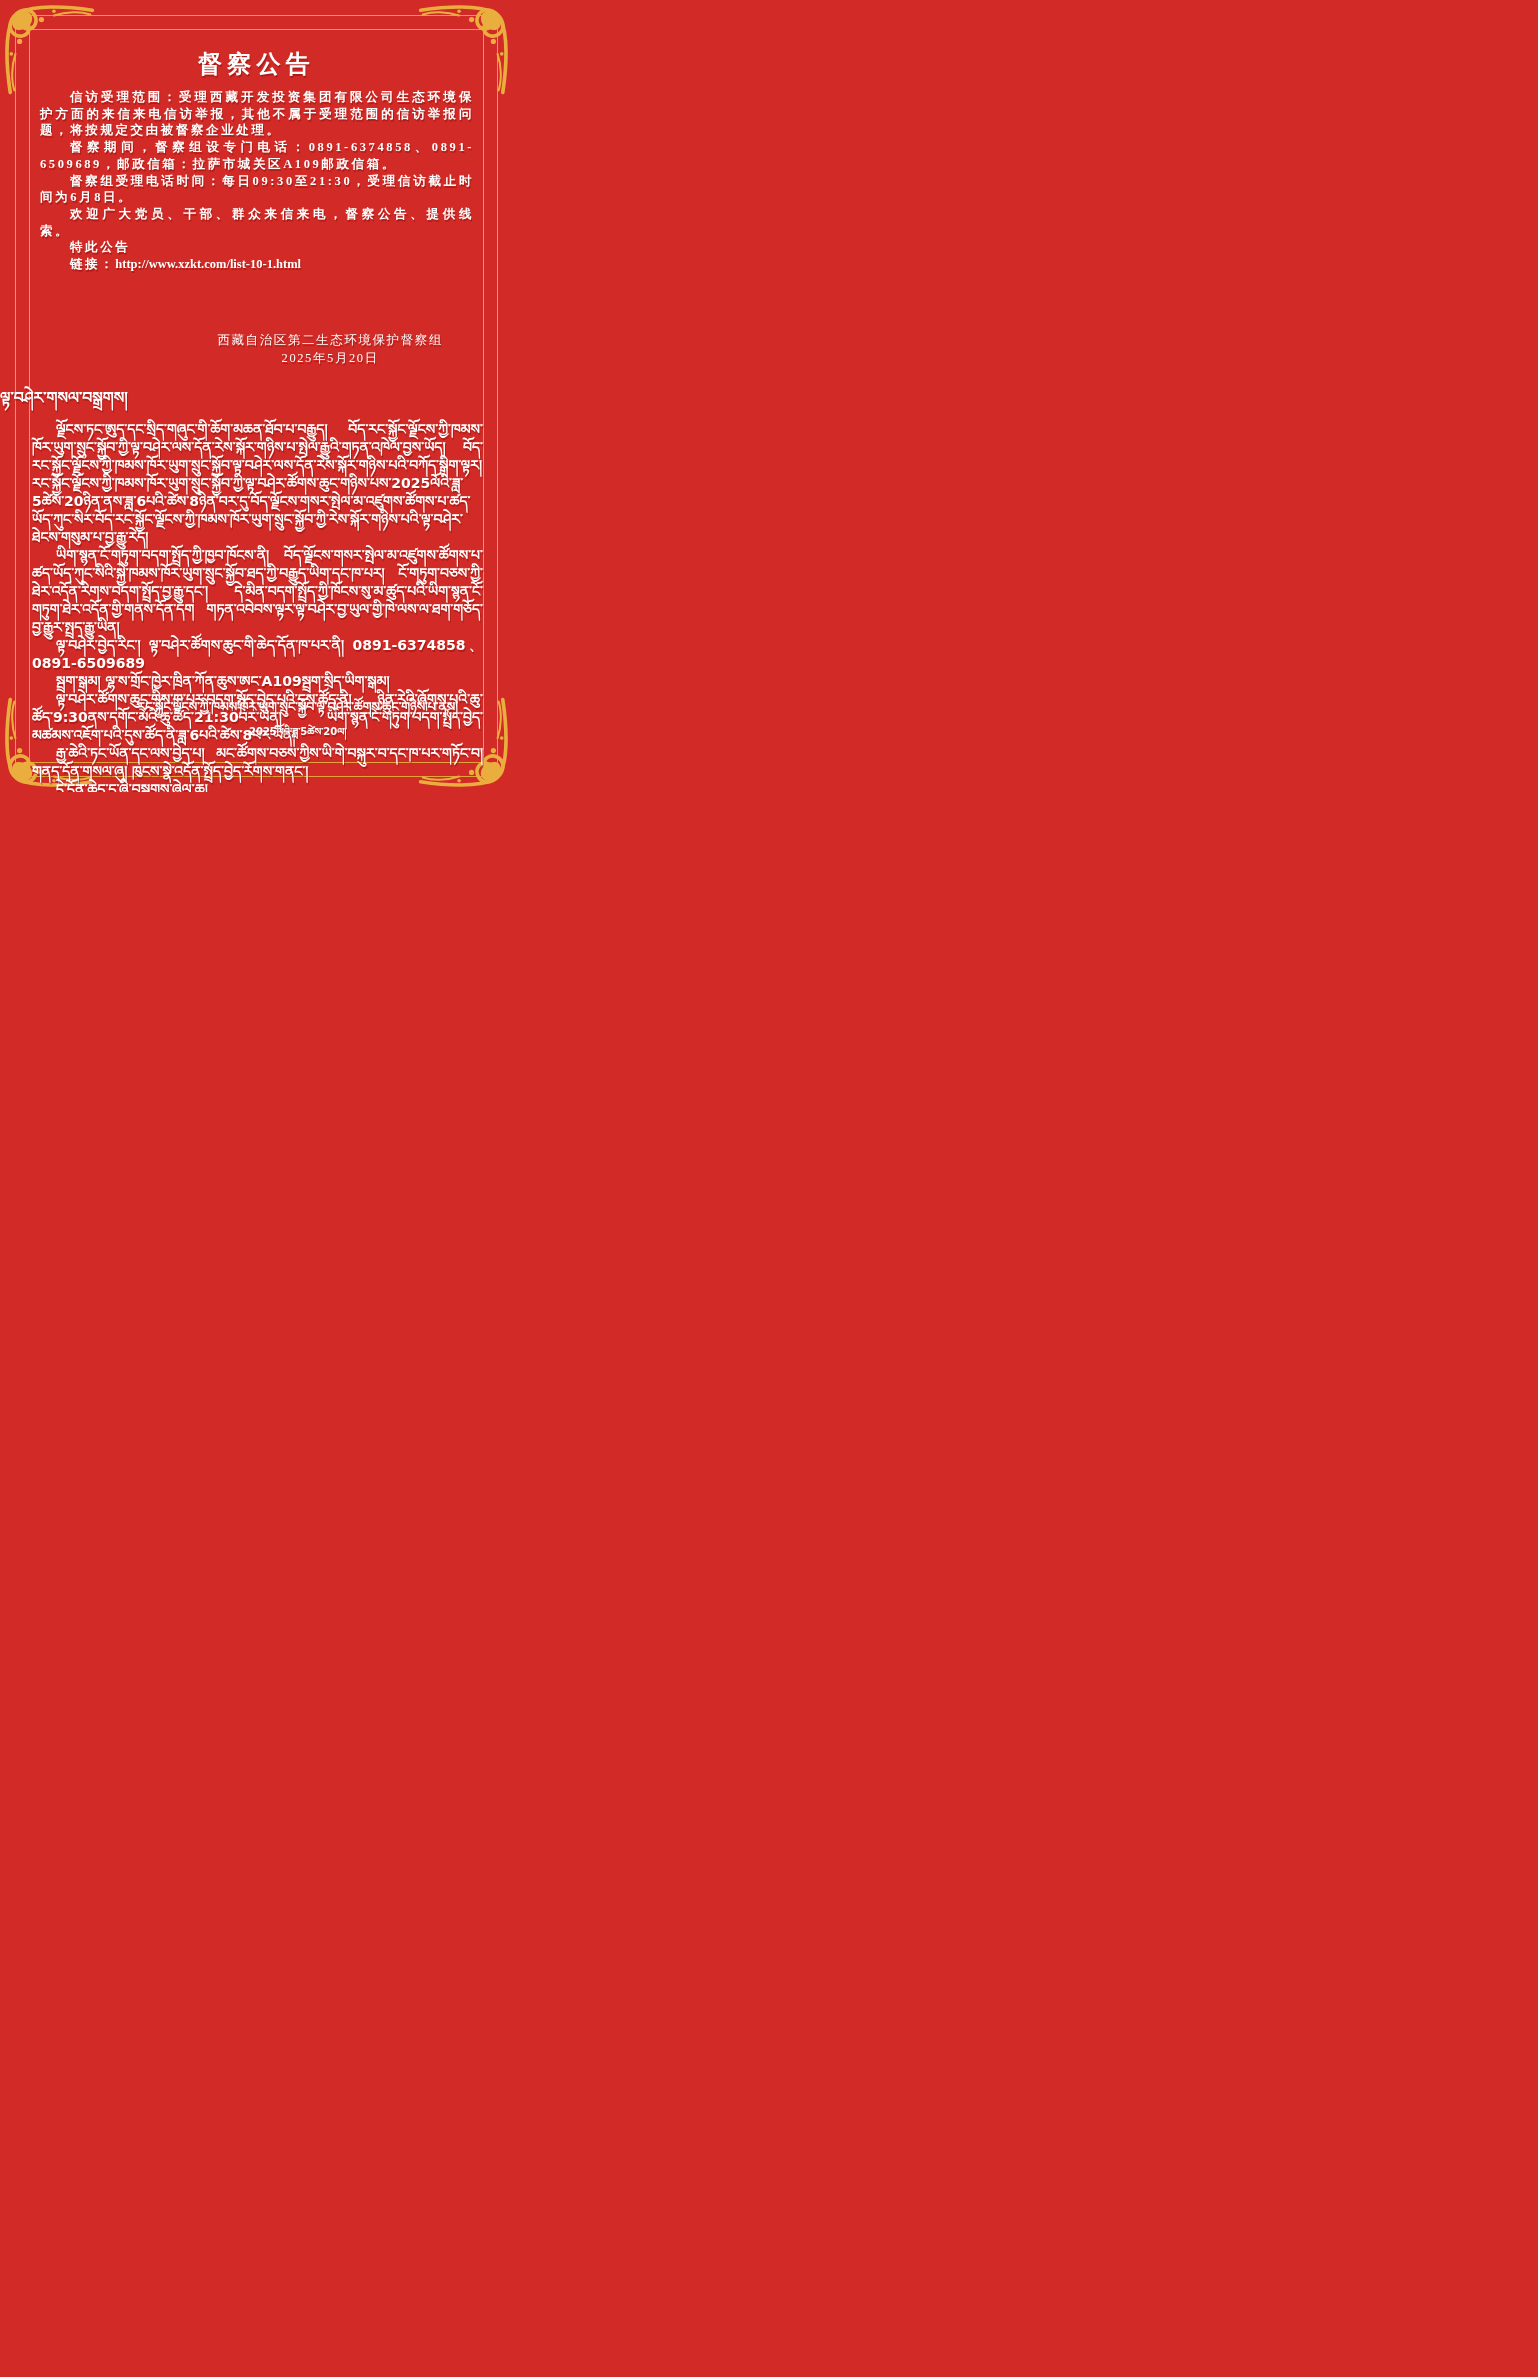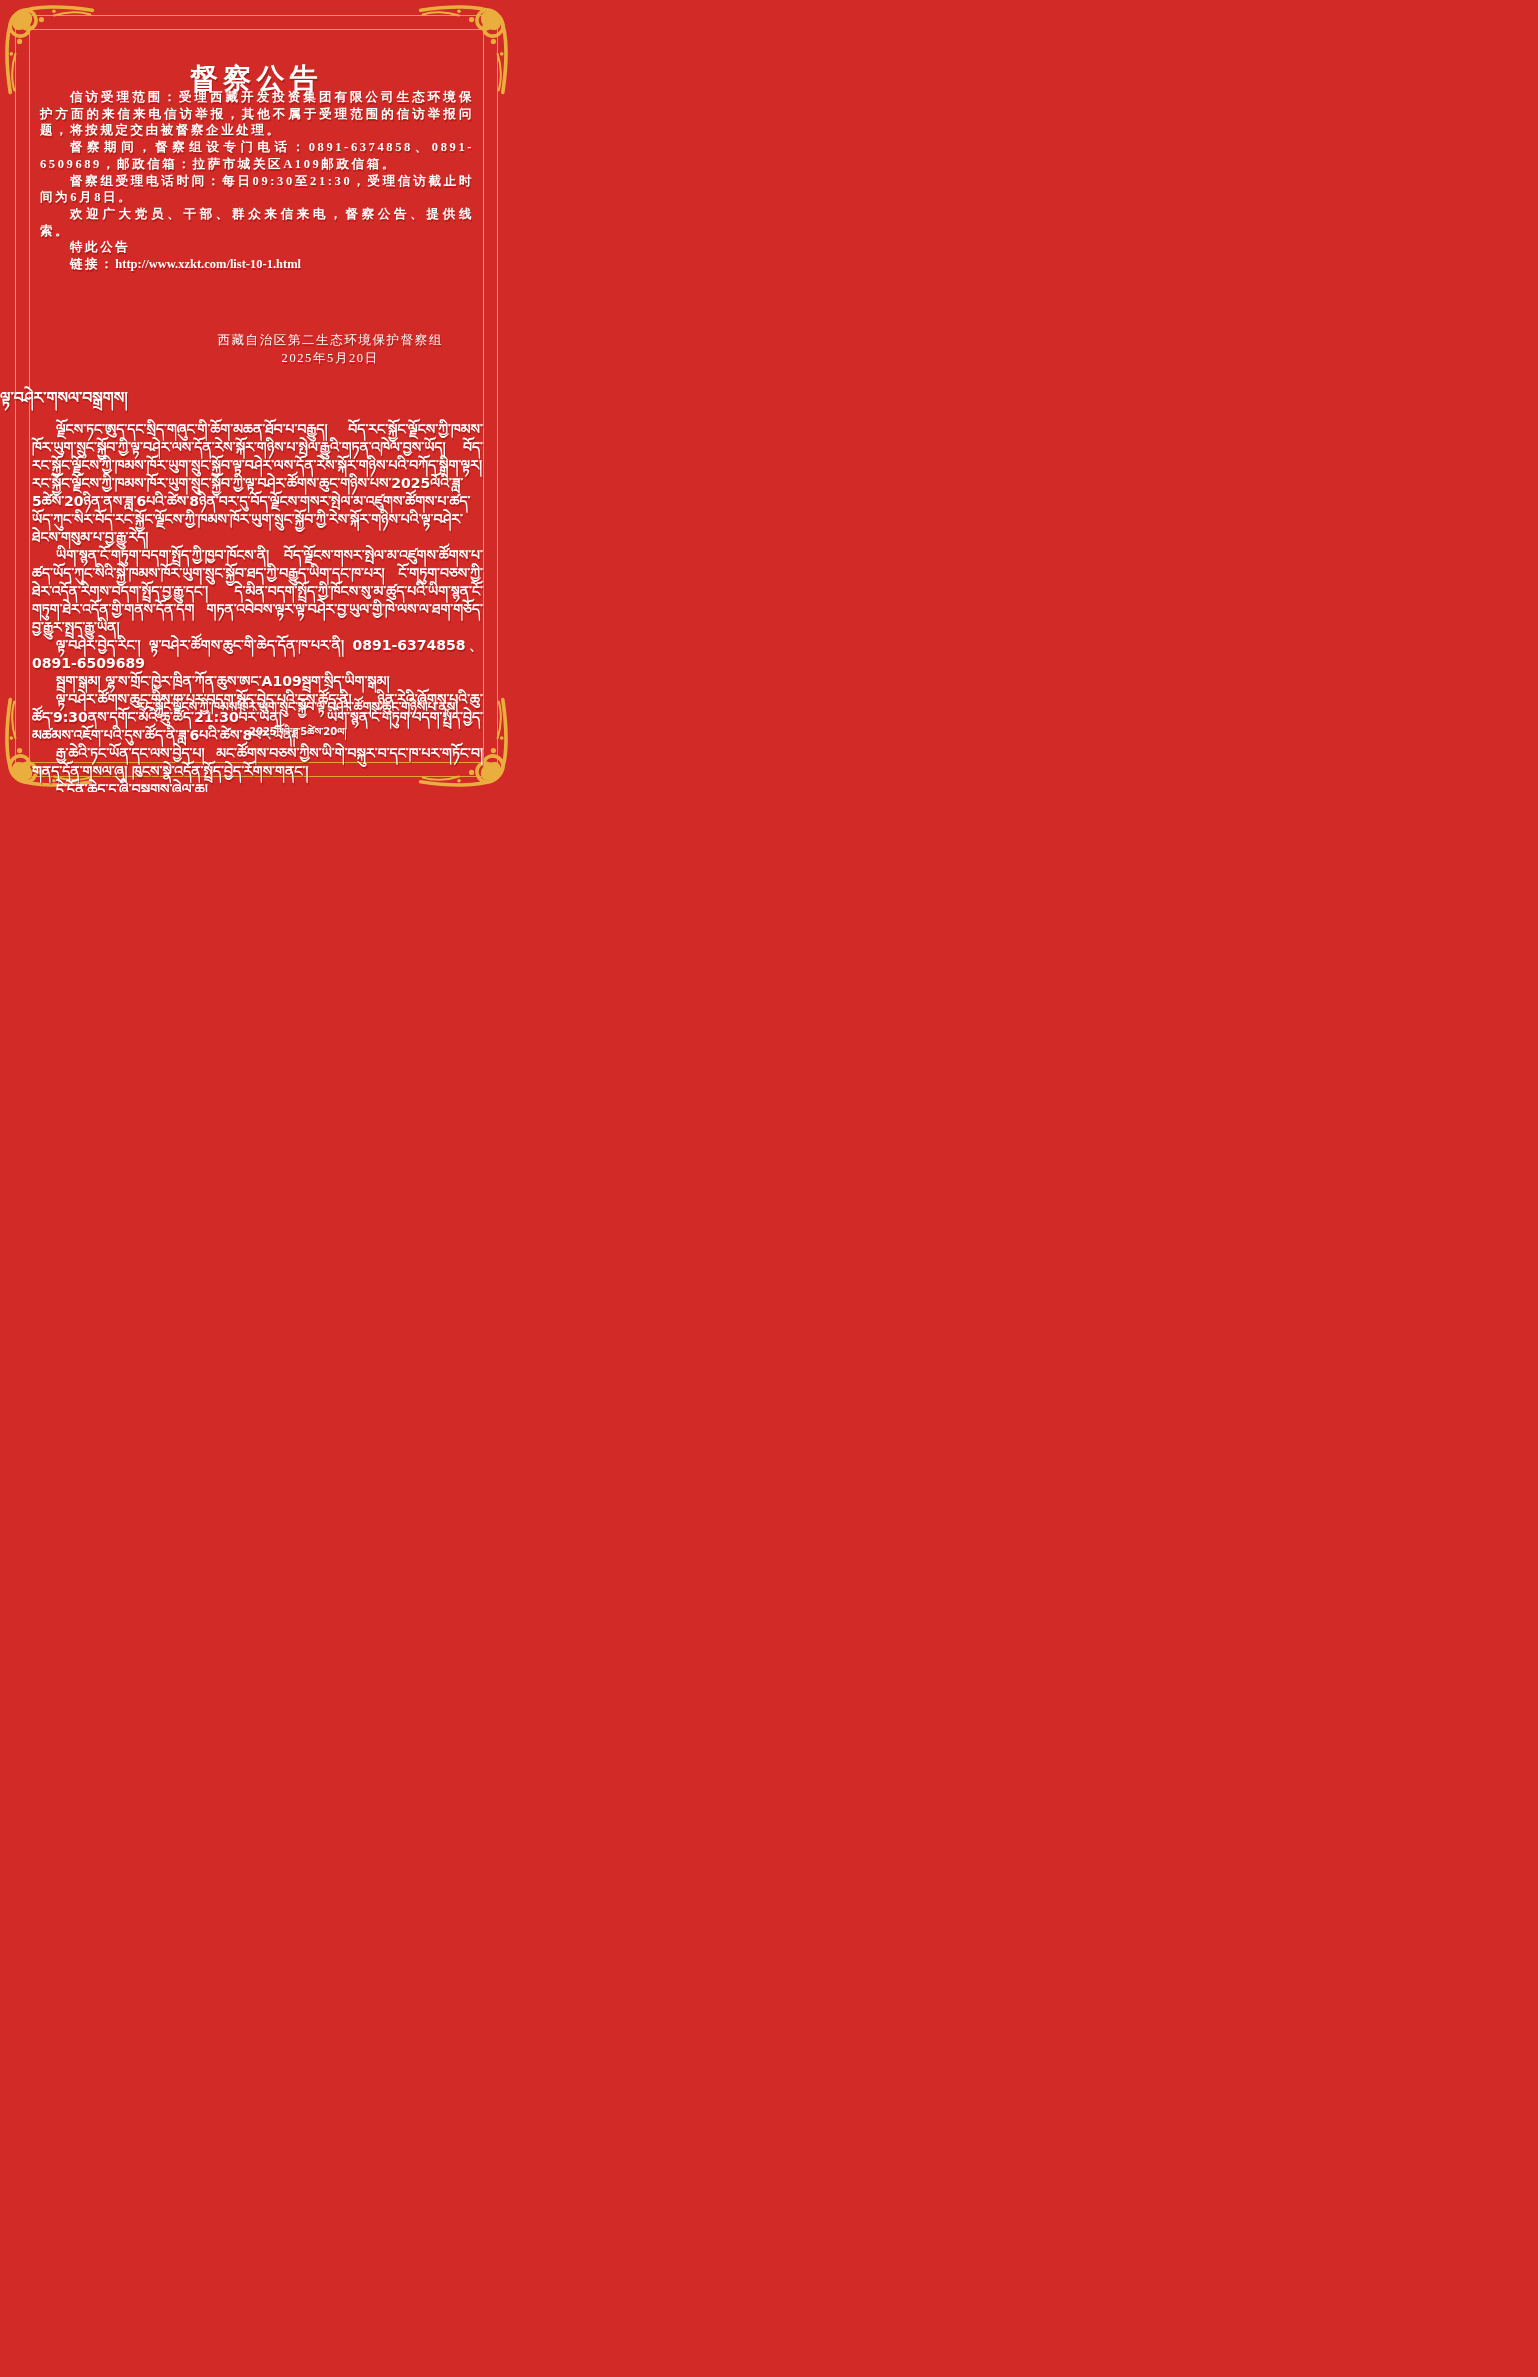--- a/index.html
+++ b/index.html
@@ -20,24 +20,24 @@
   .corner.tr { top: 4.2px; right: 4.2px; transform: scaleX(-1); }
   .corner.bl { bottom: 4.2px; left: 4.2px; transform: scaleY(-1); }
   .corner.br { bottom: 4.2px; right: 4.2px; transform: scale(-1,-1); }
 
   .txt { text-shadow: 1px 1.6px 0.5px rgba(130,15,10,0.45); }
 
   .cn-title {
     position: absolute;
     top: 44px; left: 0; right: 0;
     text-align: center;
-    font-size: 28px;
+    font-size: 24px;
     font-weight: bold;
     letter-spacing: 5.2px;
-    margin: 16px;
+    margin: 4px;
   }
   .cn-body {
     position: absolute;
     top: 89px; left: 40px; right: 39px;
   }
   .cn-body p {
     margin: 0;
     font-size: 12.5px;
     font-weight: 600;
     line-height: 16.7px;

